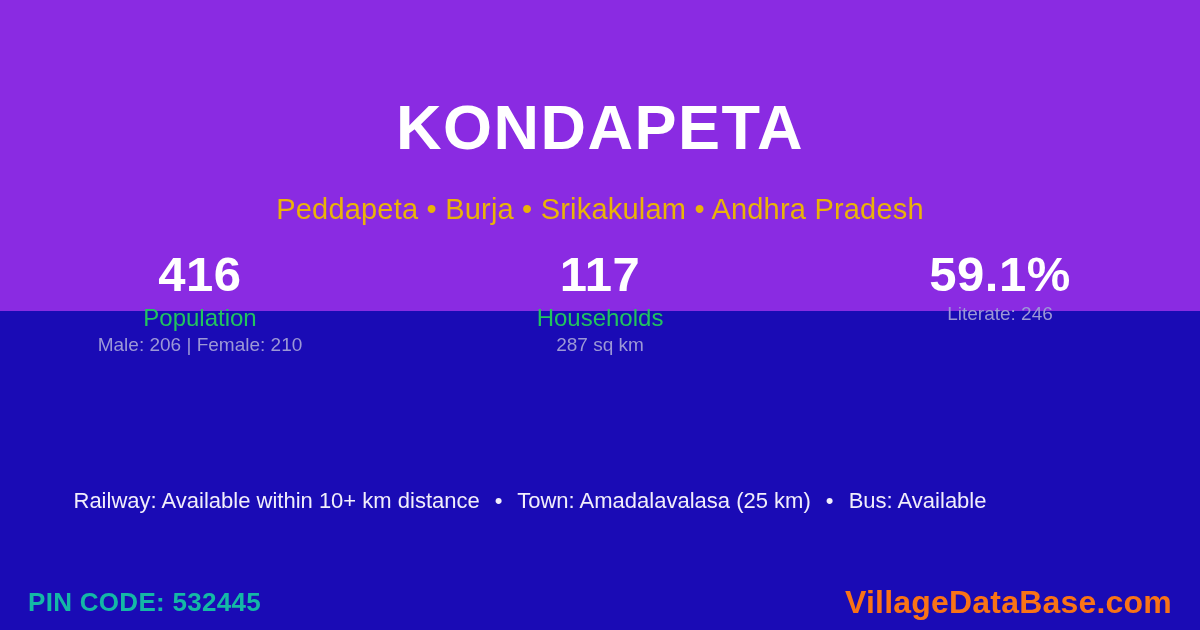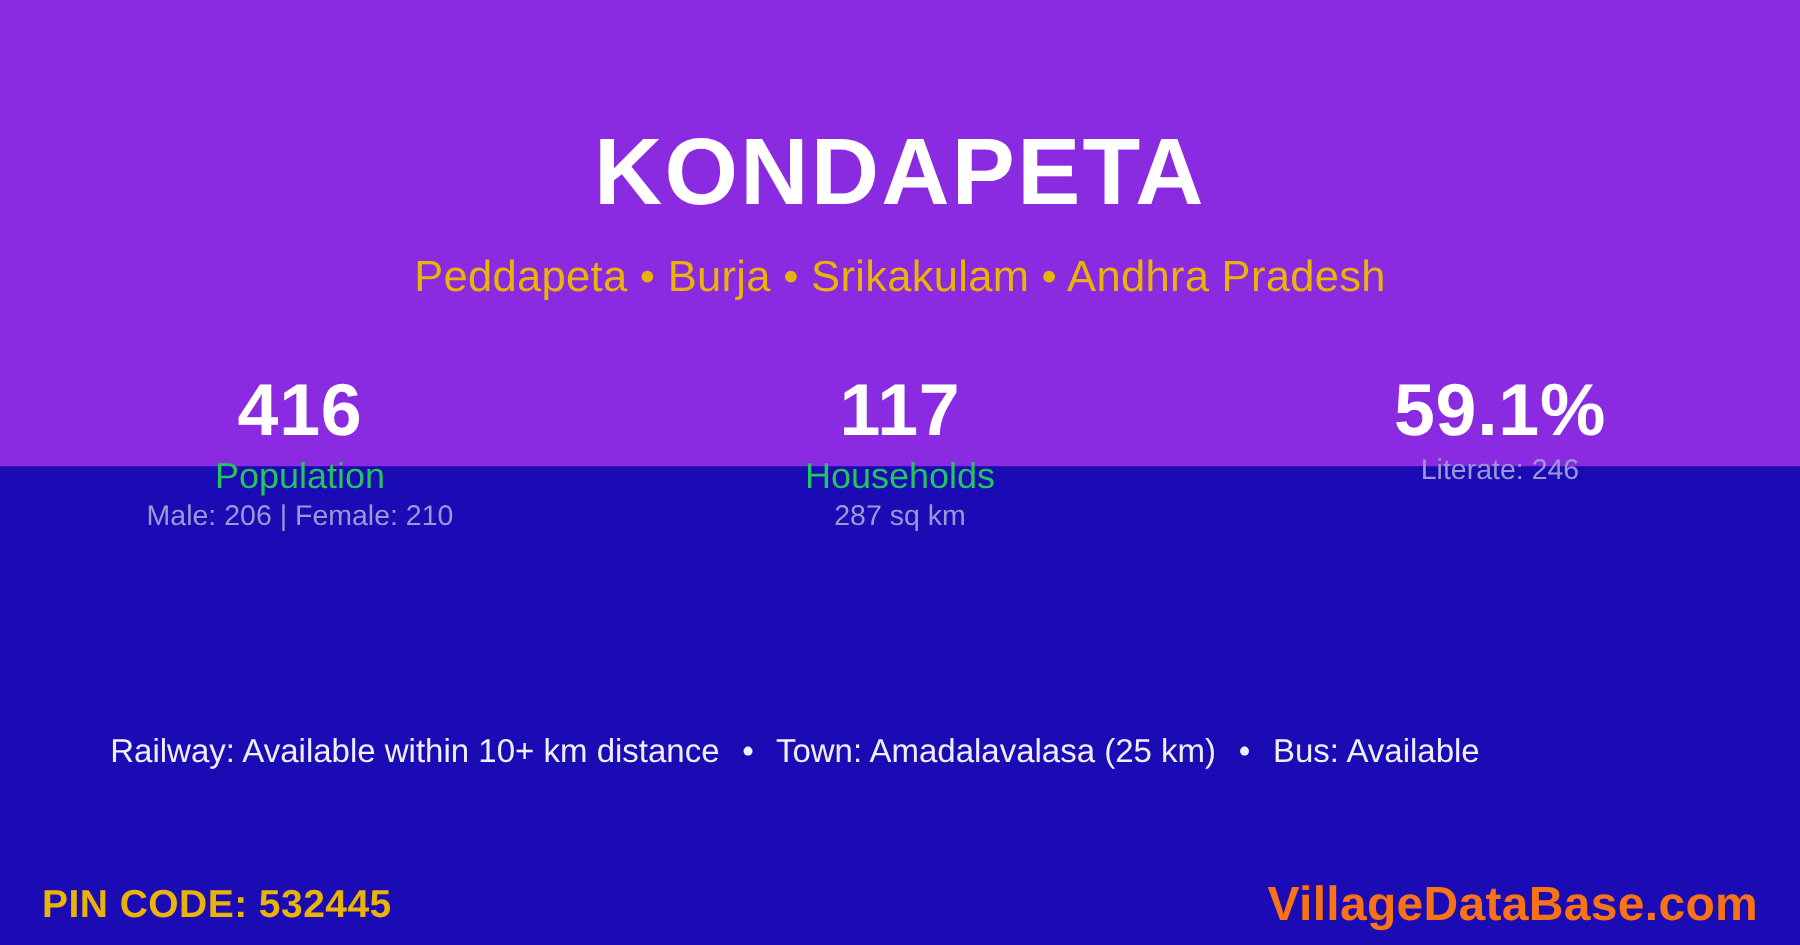--- a/index.html
+++ b/index.html
@@ -32,21 +32,21 @@
   }
 
   
   .header {
     position: absolute;
     left: 0; top: 0;
     width: 1200px;
     text-align: center;
   }
   .village-title {
-    margin: 0;
+    margin: 12px;
     padding-top: 84px;
     font-size: 63px;
     font-weight: bold;
     letter-spacing: 1.5px;
     line-height: 1.0;
     color: #ffffff;
   }
   .village-subtitle {
     margin: 0;
     padding-top: 22px;
@@ -114,21 +114,21 @@
     height: 56px;
     display: flex;
     align-items: center;
     justify-content: space-between;
   }
   .pin-code {
     padding-left: 28px;
     font-size: 26px;
     font-weight: bold;
     letter-spacing: 0.3px;
-    color: #eab308;
+    color: #14b8a6;
   }
   .watermark {
     padding-right: 28px;
     font-size: 32px;
     font-weight: bold;
     letter-spacing: 0.2px;
     color: #f97316;
   }
 </style>
 </head>

